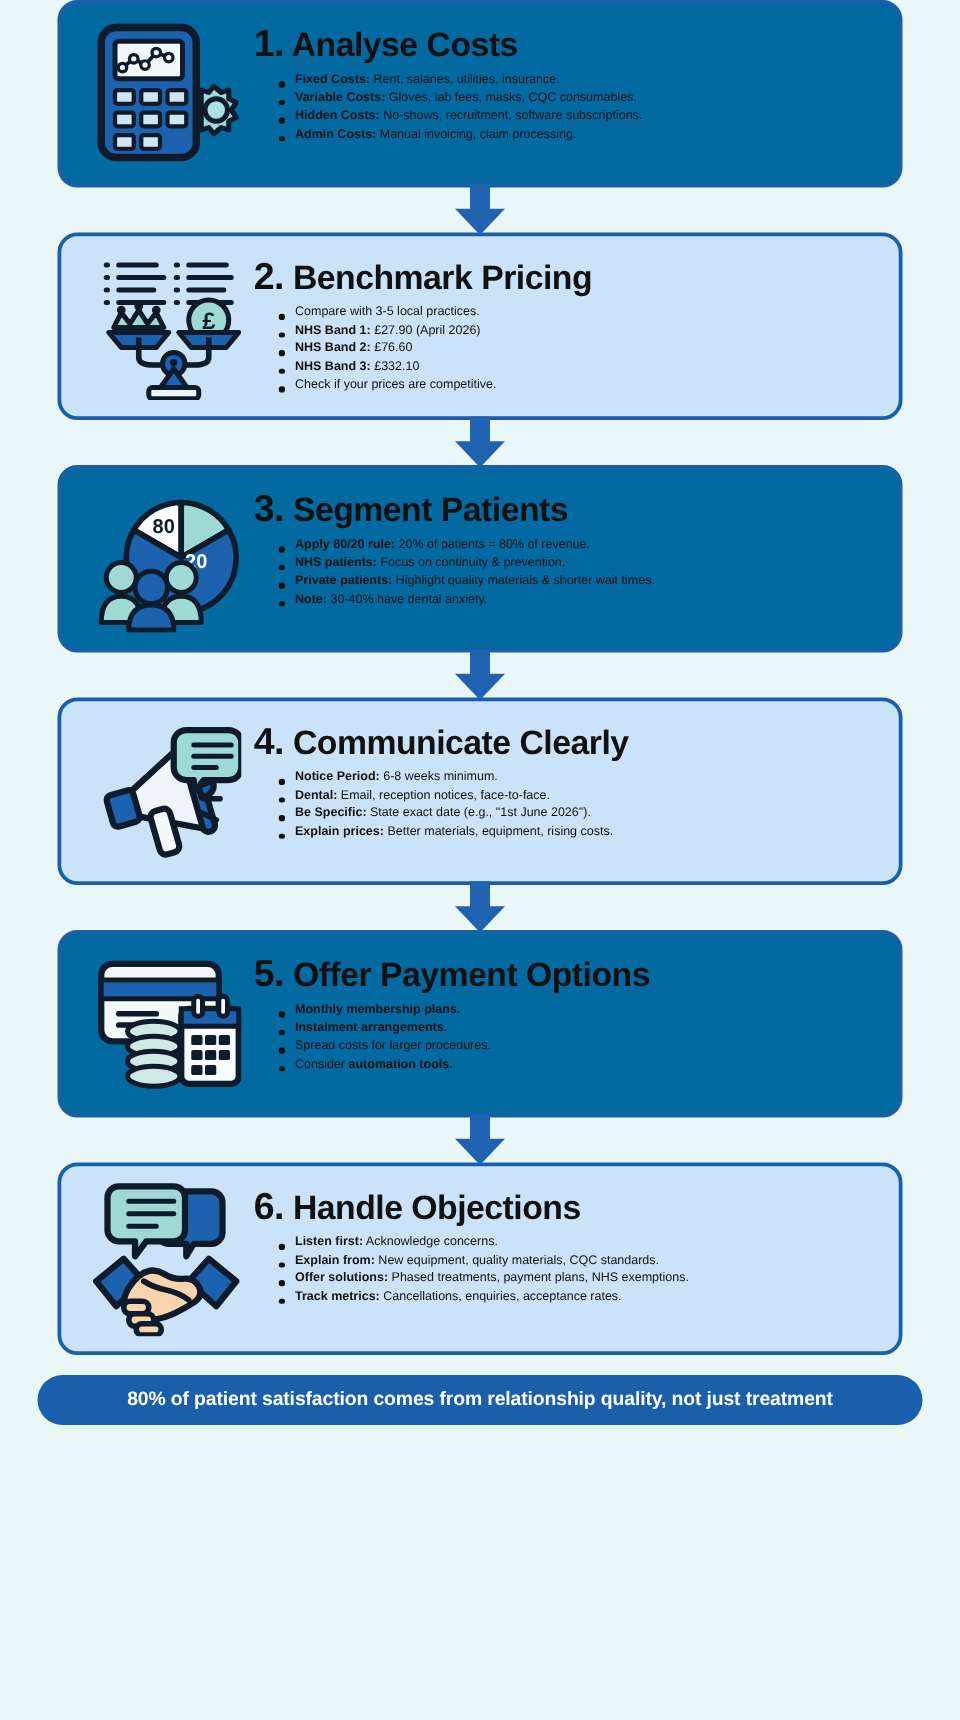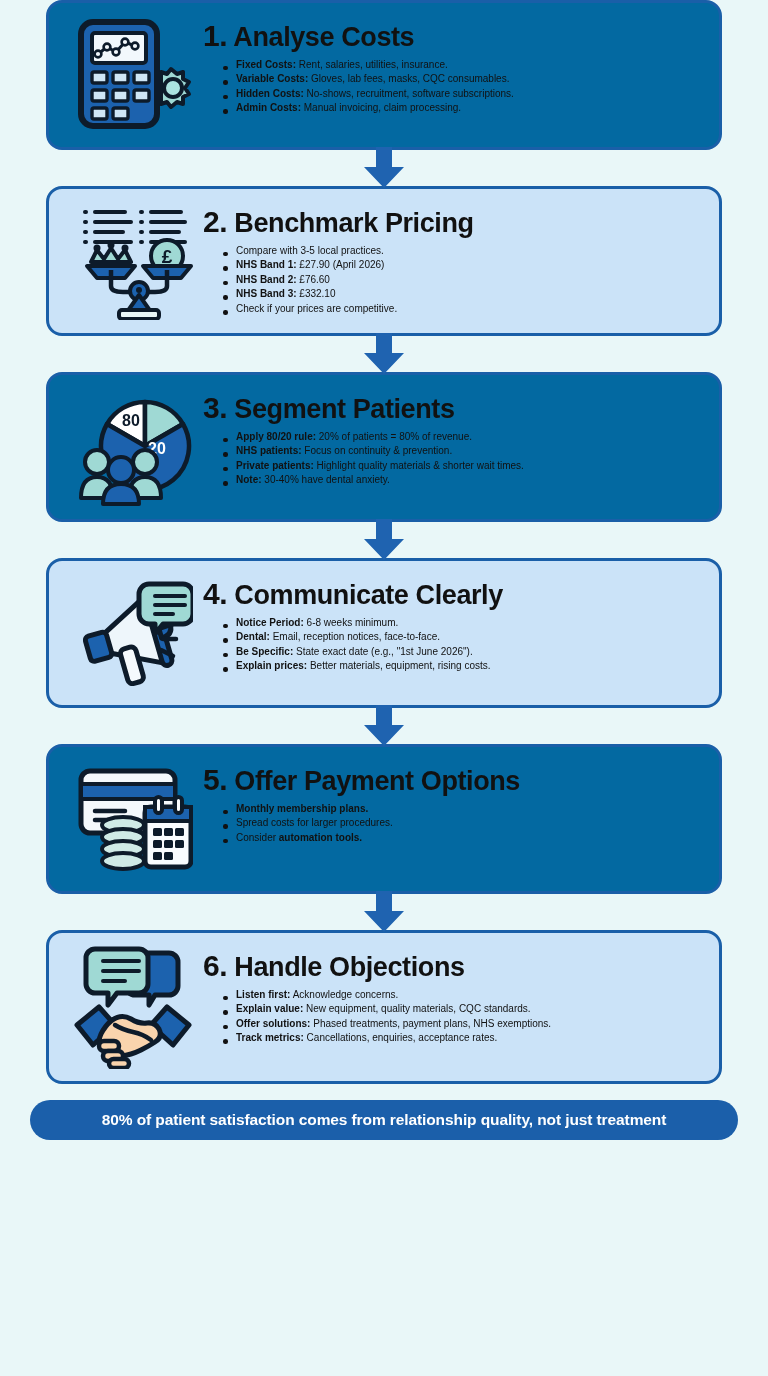--- a/index.html
+++ b/index.html
@@ -343,20 +343,21 @@
           </g>
         </svg>
       </div>
       <div class="text-col">
         <div class="step-head">
           <span class="num">5.</span>
           <span>Offer Payment Options</span>
         </div>
         <ul class="bullets">
           <li><b>Monthly membership plans.</b><span></span></li>
+          <li><b>Instalment arrangements</b><span>.</span></li>
           <li><b></b><span>Spread costs for larger procedures.</span></li>
           <li><b></b><span>Consider </span><b>automation tools.</b></li>
         </ul>
       </div>
     </div>
 
     <div class="arrow">
       <svg width="44" height="42" viewBox="0 0 44 42">
         <path d="M14,0 L30,0 L30,20 L42,20 L22,41 L2,20 L14,20 Z" fill="#1f63b0"></path>
       </svg>
@@ -383,21 +384,21 @@
           </g>
         </svg>
       </div>
       <div class="text-col">
         <div class="step-head">
           <span class="num">6.</span>
           <span>Handle Objections</span>
         </div>
         <ul class="bullets">
           <li><b>Listen first:</b><span> Acknowledge concerns.</span></li>
-          <li><b>Explain value:</b><span> New equipment, quality materials, CQC standards.</span></li>
+          <li><b>Explain from:</b><span> New equipment, quality materials, CQC standards.</span></li>
           <li><b>Offer solutions:</b><span> Phased treatments, payment plans, NHS exemptions.</span></li>
           <li><b>Track metrics:</b><span> Cancellations, enquiries, acceptance rates.</span></li>
         </ul>
       </div>
     </div>
 
   </div>
 
   <div class="footer-wrap">
     <div class="footer-banner">80% of patient satisfaction comes from relationship quality, not just treatment</div>

